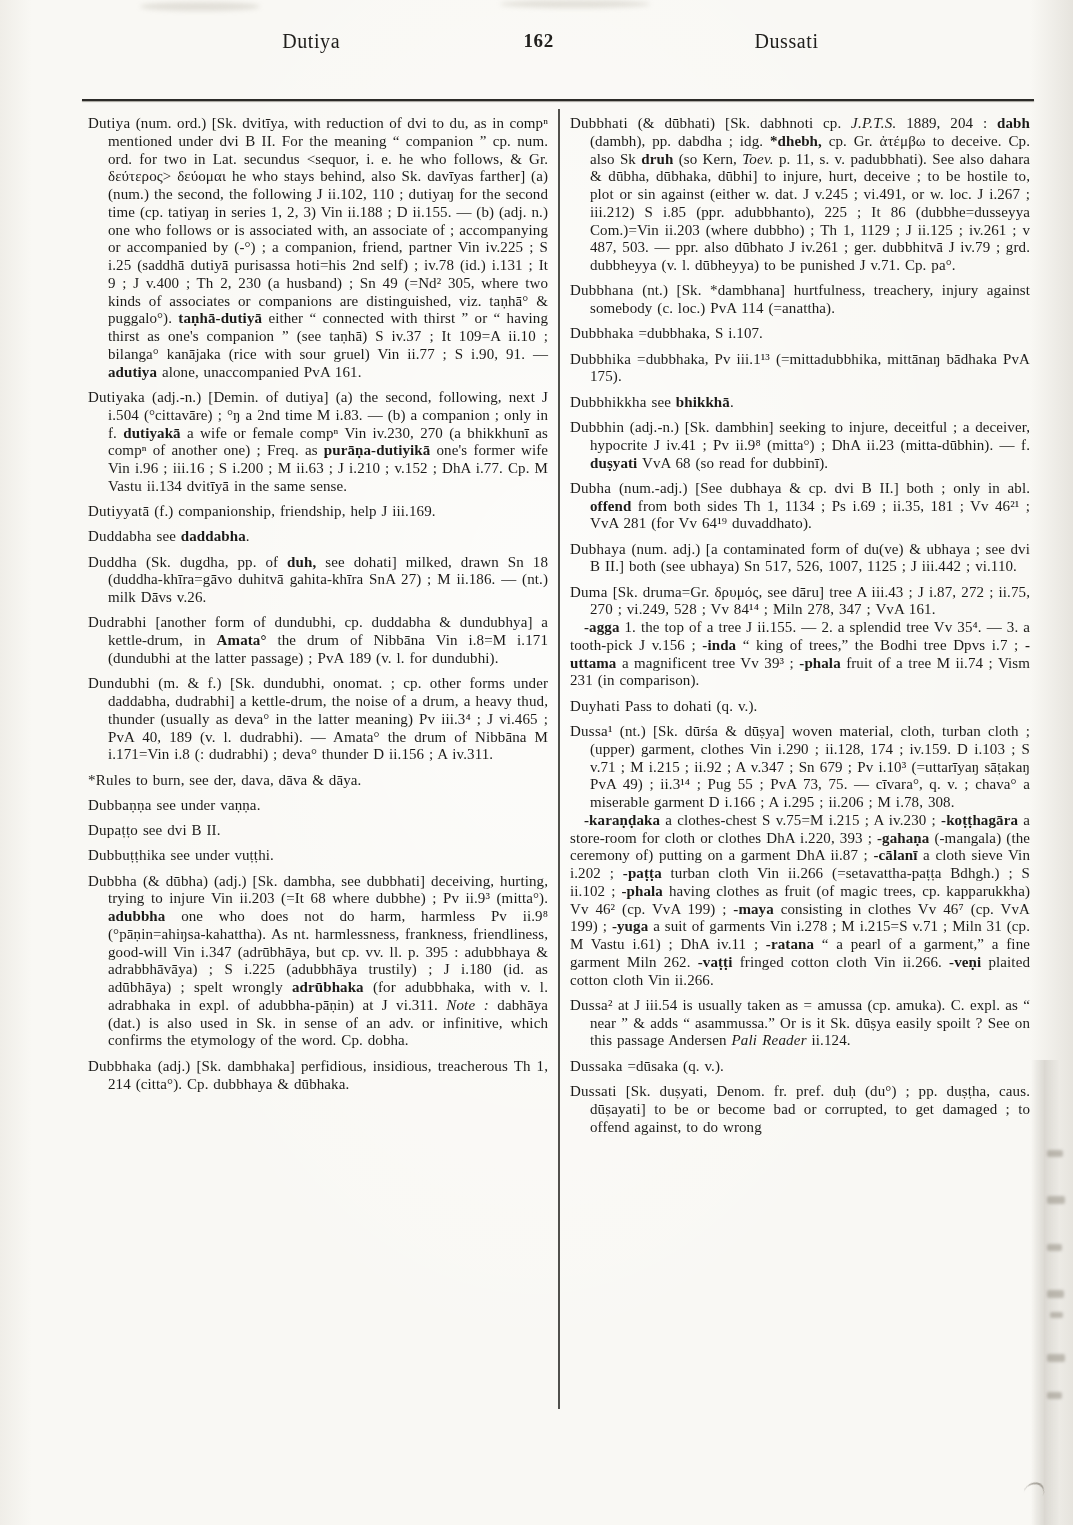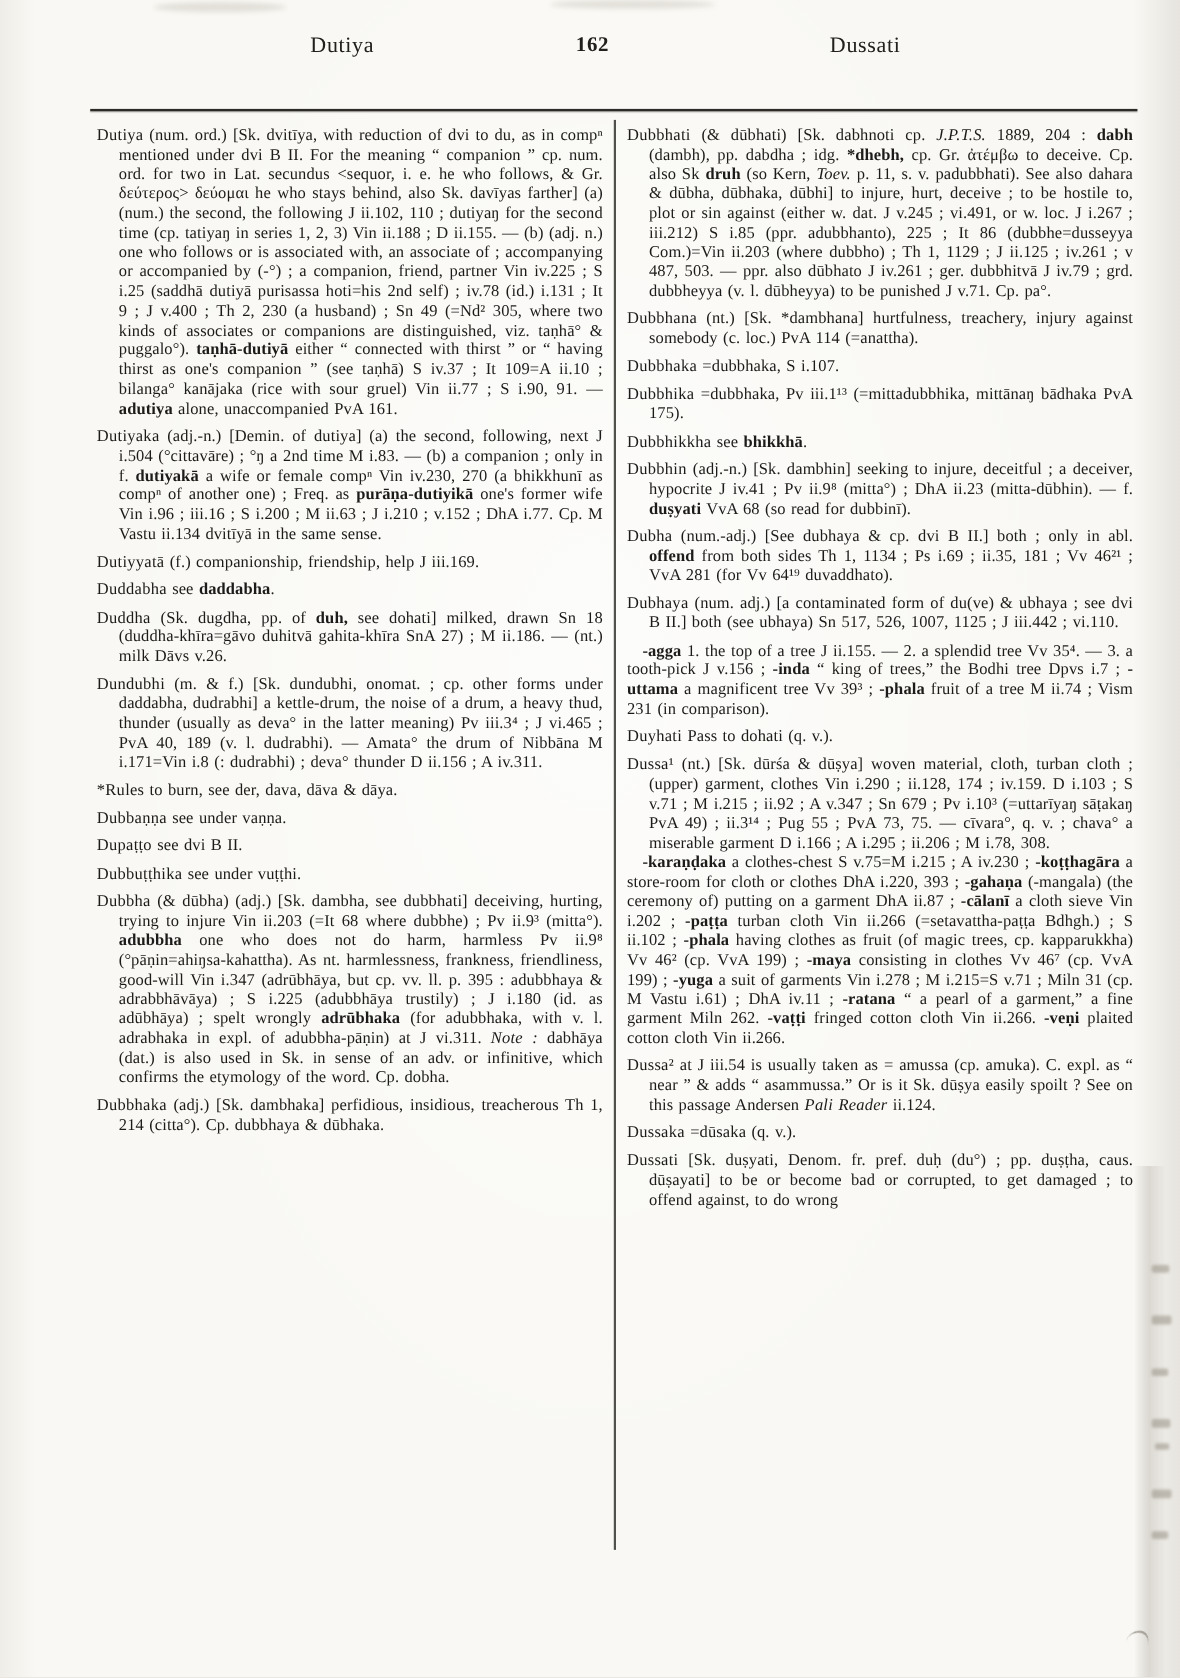--- a/index.html
+++ b/index.html
@@ -75,20 +75,23 @@
         <div class="entry-block">
           <p class="entry"><b class="hw">Dutiyyatā</b> (f.) companionship, friendship, help J iii.169.</p>
         </div>
         <div class="entry-block">
           <p class="entry"><b class="hw">Duddabha</b> see <b>daddabha</b>.</p>
         </div>
         <div class="entry-block">
           <p class="entry"><b class="hw">Duddha</b> (Sk. dugdha, pp. of <b>duh,</b> see dohati] milked, drawn Sn 18 (duddha-khīra=gāvo duhitvā gahita-khīra SnA 27) ; M ii.186. — (nt.) milk Dāvs v.26.</p>
         </div>
         <div class="entry-block">
+          <p class="entry"><b class="hw">Dudrabhi</b> [another form of dundubhi, cp. duddabha &amp; dundubhya] a kettle-drum, in <b>Amata°</b> the drum of Nibbāna Vin i.8=M i.171 (dundubhi at the latter passage) ; PvA 189 (v. l. for dundubhi).</p>
+        </div>
+        <div class="entry-block">
           <p class="entry"><b class="hw">Dundubhi</b> (m. &amp; f.) [Sk. dundubhi, onomat. ; cp. other forms under daddabha, dudrabhi] a kettle-drum, the noise of a drum, a heavy thud, thunder (usually as deva° in the latter meaning) Pv iii.3⁴ ; J vi.465 ; PvA 40, 189 (v. l. dudrabhi). — Amata° the drum of Nibbāna M i.171=Vin i.8 (: dudrabhi) ; deva° thunder D ii.156 ; A iv.311.</p>
         </div>
         <div class="entry-block">
           <p class="entry"><b class="hw">*Rules</b> to burn, see der, dava, dāva &amp; dāya.</p>
         </div>
         <div class="entry-block">
           <p class="entry"><b class="hw">Dubbaṇṇa</b> see under vaṇṇa.</p>
         </div>
         <div class="entry-block">
           <p class="entry"><b class="hw">Dupaṭṭo</b> see dvi B II.</p>
@@ -123,20 +126,21 @@
         <div class="entry-block">
           <p class="entry"><b class="hw">Dubbhin</b> (adj.-n.) [Sk. dambhin] seeking to injure, deceitful ; a deceiver, hypocrite J iv.41 ; Pv ii.9⁸ (mitta°) ; DhA ii.23 (mitta-dūbhin). — f. <b>duṣyati</b> VvA 68 (so read for dubbinī).</p>
         </div>
         <div class="entry-block">
           <p class="entry"><b class="hw">Dubha</b> (num.-adj.) [See dubhaya &amp; cp. dvi B II.] both ; only in abl. <b>offend</b> from both sides Th 1, 1134 ; Ps i.69 ; ii.35, 181 ; Vv 46²¹ ; VvA 281 (for Vv 64¹⁹ duvaddhato).</p>
         </div>
         <div class="entry-block">
           <p class="entry"><b class="hw">Dubhaya</b> (num. adj.) [a contaminated form of du(ve) &amp; ubhaya ; see dvi B II.] both (see ubhaya) Sn 517, 526, 1007, 1125 ; J iii.442 ; vi.110.</p>
         </div>
         <div class="entry-block">
+          <p class="entry"><b class="hw">Duma</b> [Sk. druma=Gr. δρυμός, see dāru] tree A iii.43 ; J i.87, 272 ; ii.75, 270 ; vi.249, 528 ; Vv 84¹⁴ ; Miln 278, 347 ; VvA 161.</p>
           <p class="sub"><b>-agga</b> 1. the top of a tree J ii.155. — 2. a splendid tree Vv 35⁴. — 3. a tooth-pick J v.156 ; <b>-inda</b> “ king of trees,” the Bodhi tree Dpvs i.7 ; <b>-uttama</b> a magnificent tree Vv 39³ ; <b>-phala</b> fruit of a tree M ii.74 ; Vism 231 (in comparison).</p>
         </div>
         <div class="entry-block">
           <p class="entry"><b class="hw">Duyhati</b> Pass to dohati (q. v.).</p>
         </div>
         <div class="entry-block">
           <p class="entry"><b class="hw">Dussa¹</b> (nt.) [Sk. dūrśa &amp; dūṣya] woven material, cloth, turban cloth ; (upper) garment, clothes Vin i.290 ; ii.128, 174 ; iv.159.  D i.103 ; S v.71 ; M i.215 ; ii.92 ; A v.347 ; Sn 679 ; Pv i.10³ (=uttarīyaŋ sāṭakaŋ PvA 49) ; ii.3¹⁴ ; Pug 55 ; PvA 73, 75. — cīvara°, q. v. ; chava° a miserable garment D i.166 ; A i.295 ; ii.206 ; M i.78, 308.</p>
           <p class="sub"><b>-karaṇḍaka</b> a clothes-chest S v.75=M i.215 ; A iv.230 ; <b>-koṭṭhagāra</b> a store-room for cloth or clothes DhA i.220, 393 ; <b>-gahaṇa</b> (-mangala) (the ceremony of) putting on a garment DhA ii.87 ; <b>-cālanī</b> a cloth sieve Vin i.202 ; <b>-paṭṭa</b> turban cloth Vin ii.266 (=setavattha-paṭṭa Bdhgh.) ; S ii.102 ; <b>-phala</b> having clothes as fruit (of magic trees, cp. kapparukkha) Vv 46² (cp. VvA 199) ; <b>-maya</b> consisting in clothes Vv 46⁷ (cp. VvA 199) ; <b>-yuga</b> a suit of garments Vin i.278 ; M i.215=S v.71 ; Miln 31 (cp. M Vastu i.61) ; DhA iv.11 ; <b>-ratana</b> “ a pearl of a garment,” a fine garment Miln 262.  <b>-vaṭṭi</b> fringed cotton cloth Vin ii.266.  <b>-veṇi</b> plaited cotton cloth Vin ii.266.</p>
         </div>
         <div class="entry-block">

